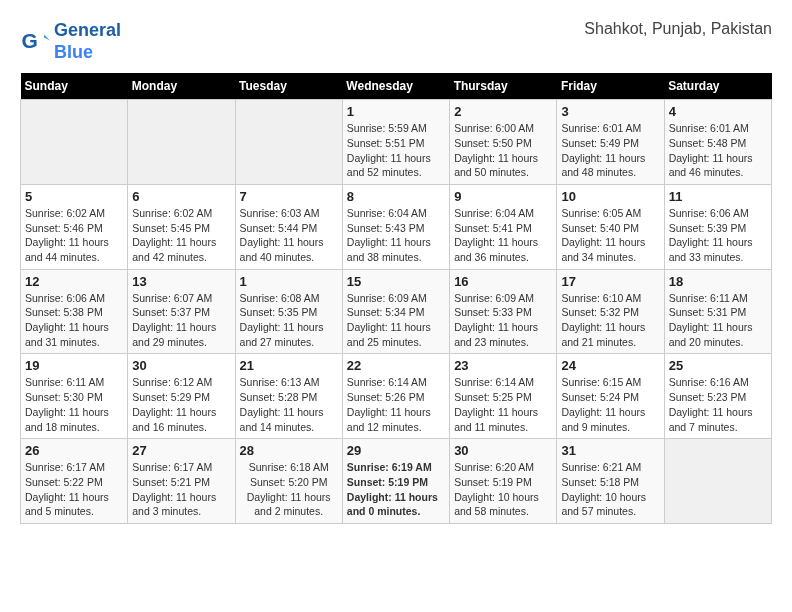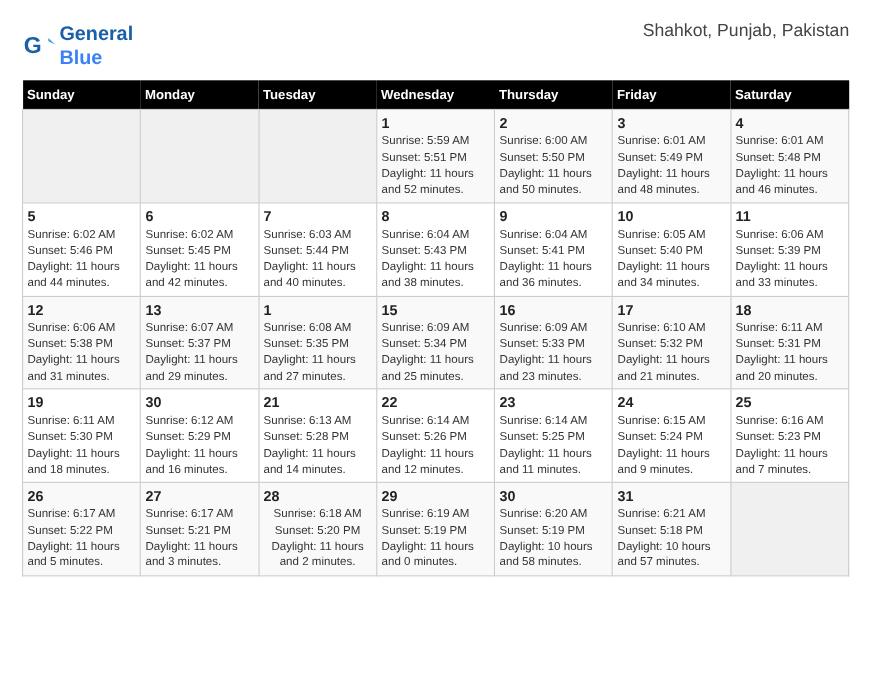--- a/index.html
+++ b/index.html
@@ -278,21 +278,21 @@
 Daylight: 11 hours and 3 minutes.</div>
         </td>
         <td>
           <span class="day-num">28</span>
           <div class="day-info" style="white-space: pre-line; text-align: center;">Sunrise: 6:18 AM
 Sunset: 5:20 PM
 Daylight: 11 hours and 2 minutes.</div>
         </td>
         <td>
           <span class="day-num">29</span>
-          <div class="day-info" style="white-space: pre-line;">Sunrise: 6:19 AM
+          <div class="day-info" style="white-space: pre-line; font-weight: bold;">Sunrise: 6:19 AM
 Sunset: 5:19 PM
 Daylight: 11 hours and 0 minutes.</div>
         </td>
         <td>
           <span class="day-num">30</span>
           <div class="day-info" style="white-space: pre-line;">Sunrise: 6:20 AM
 Sunset: 5:19 PM
 Daylight: 10 hours and 58 minutes.</div>
         </td>
         <td>

